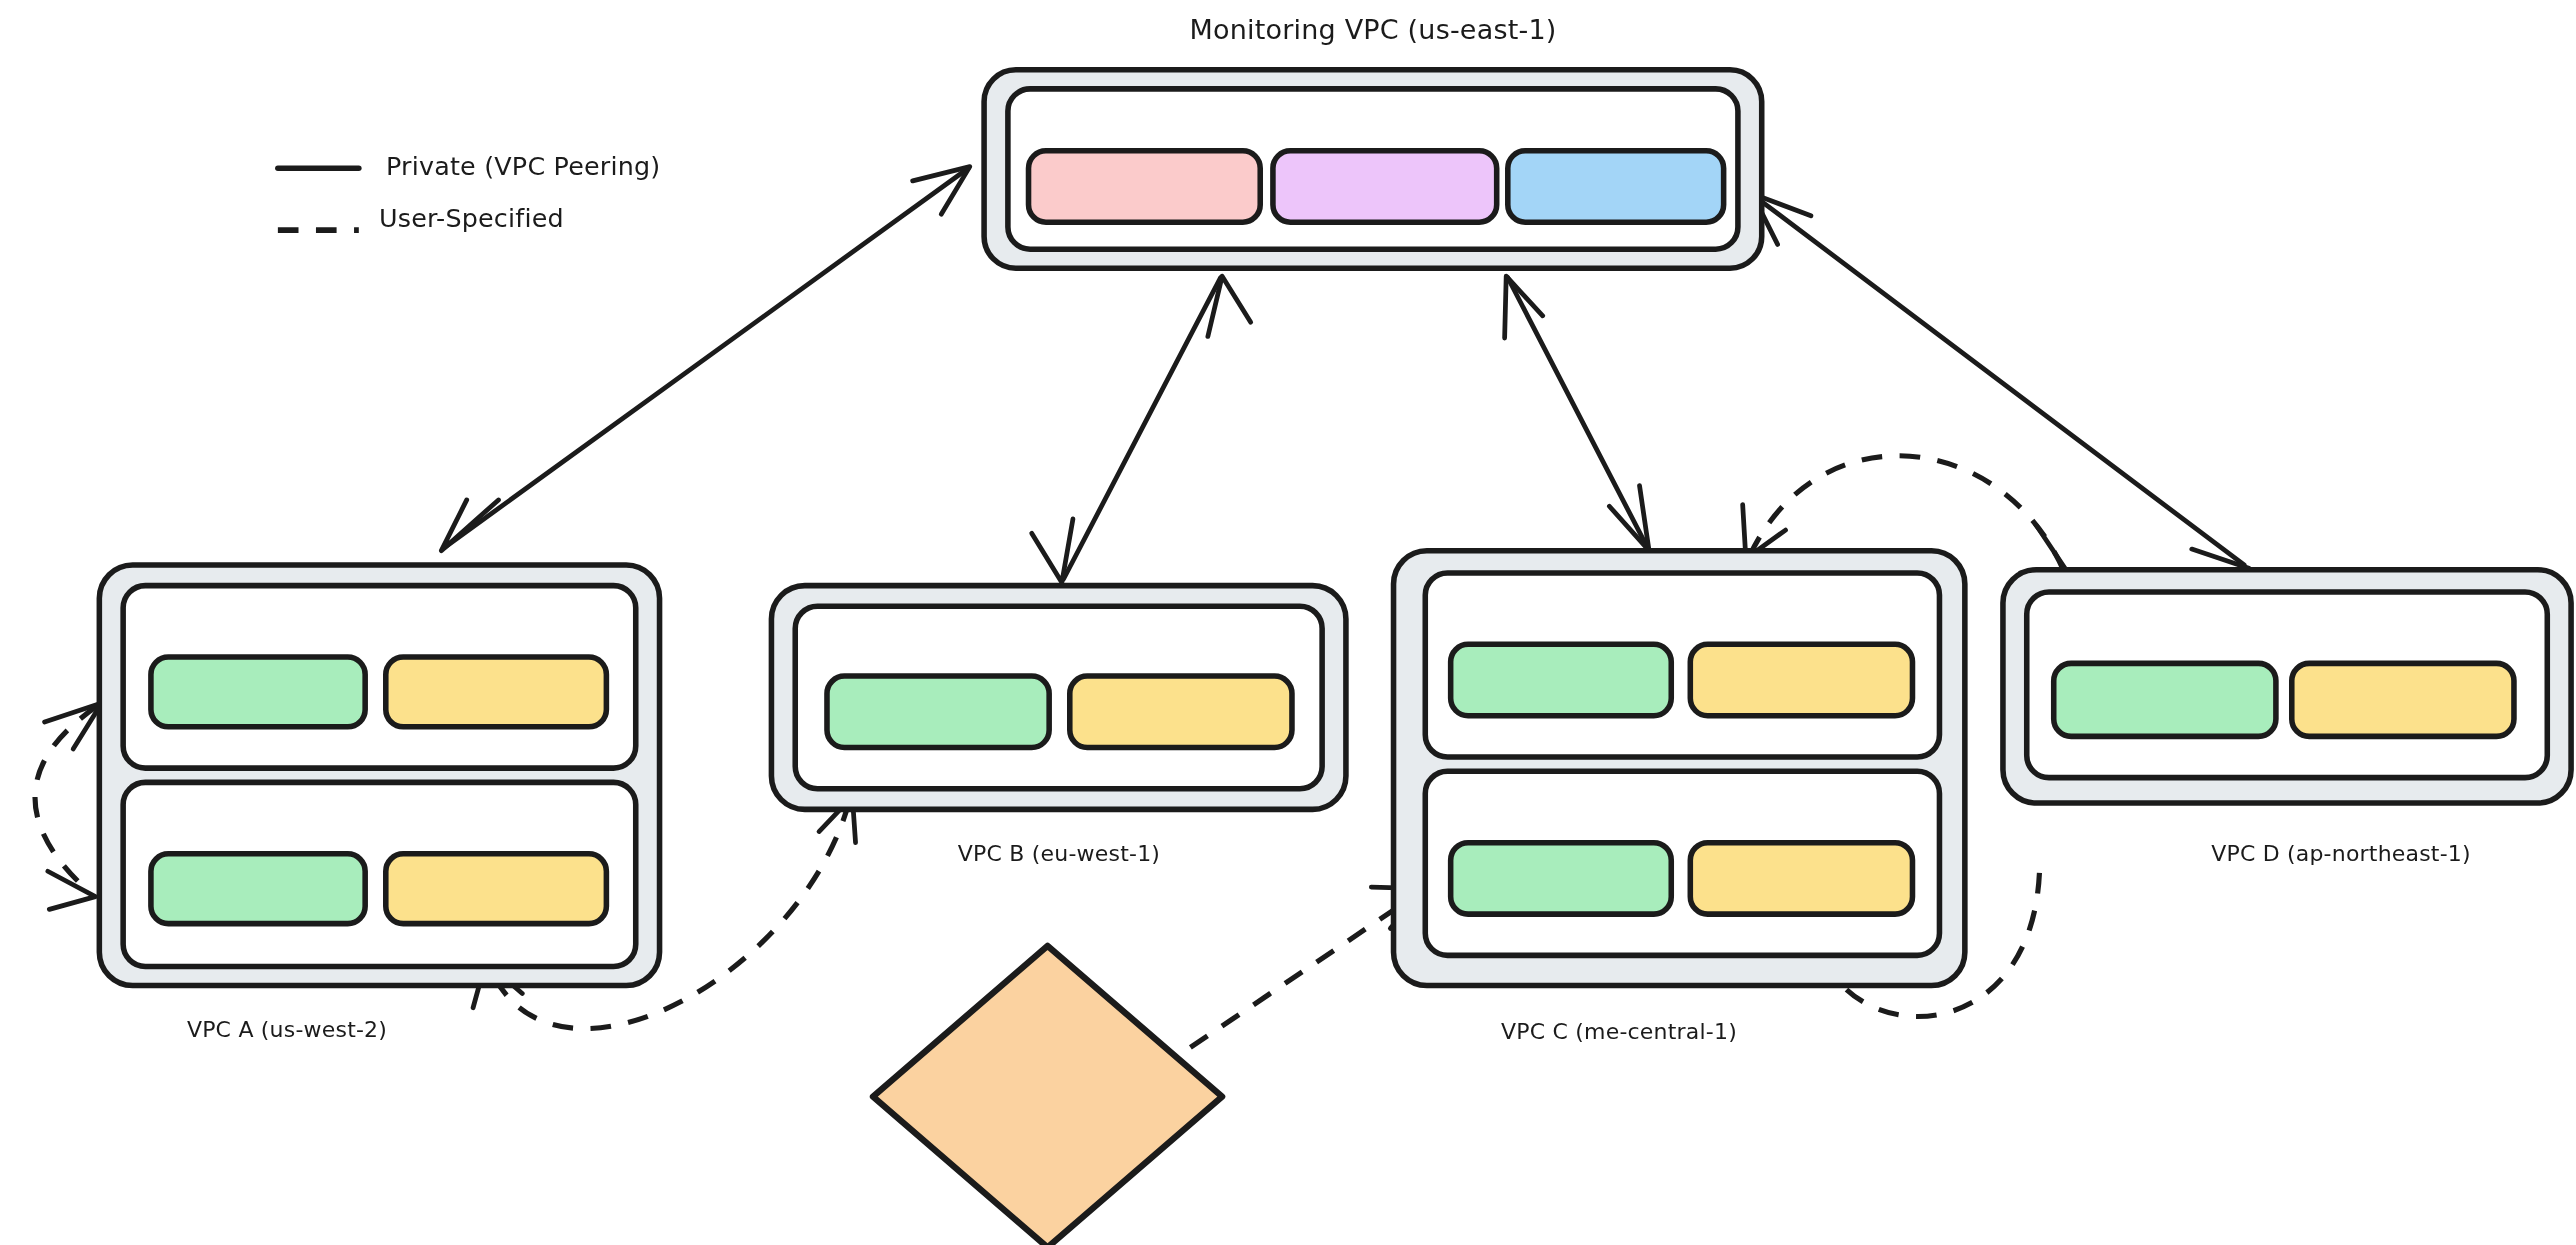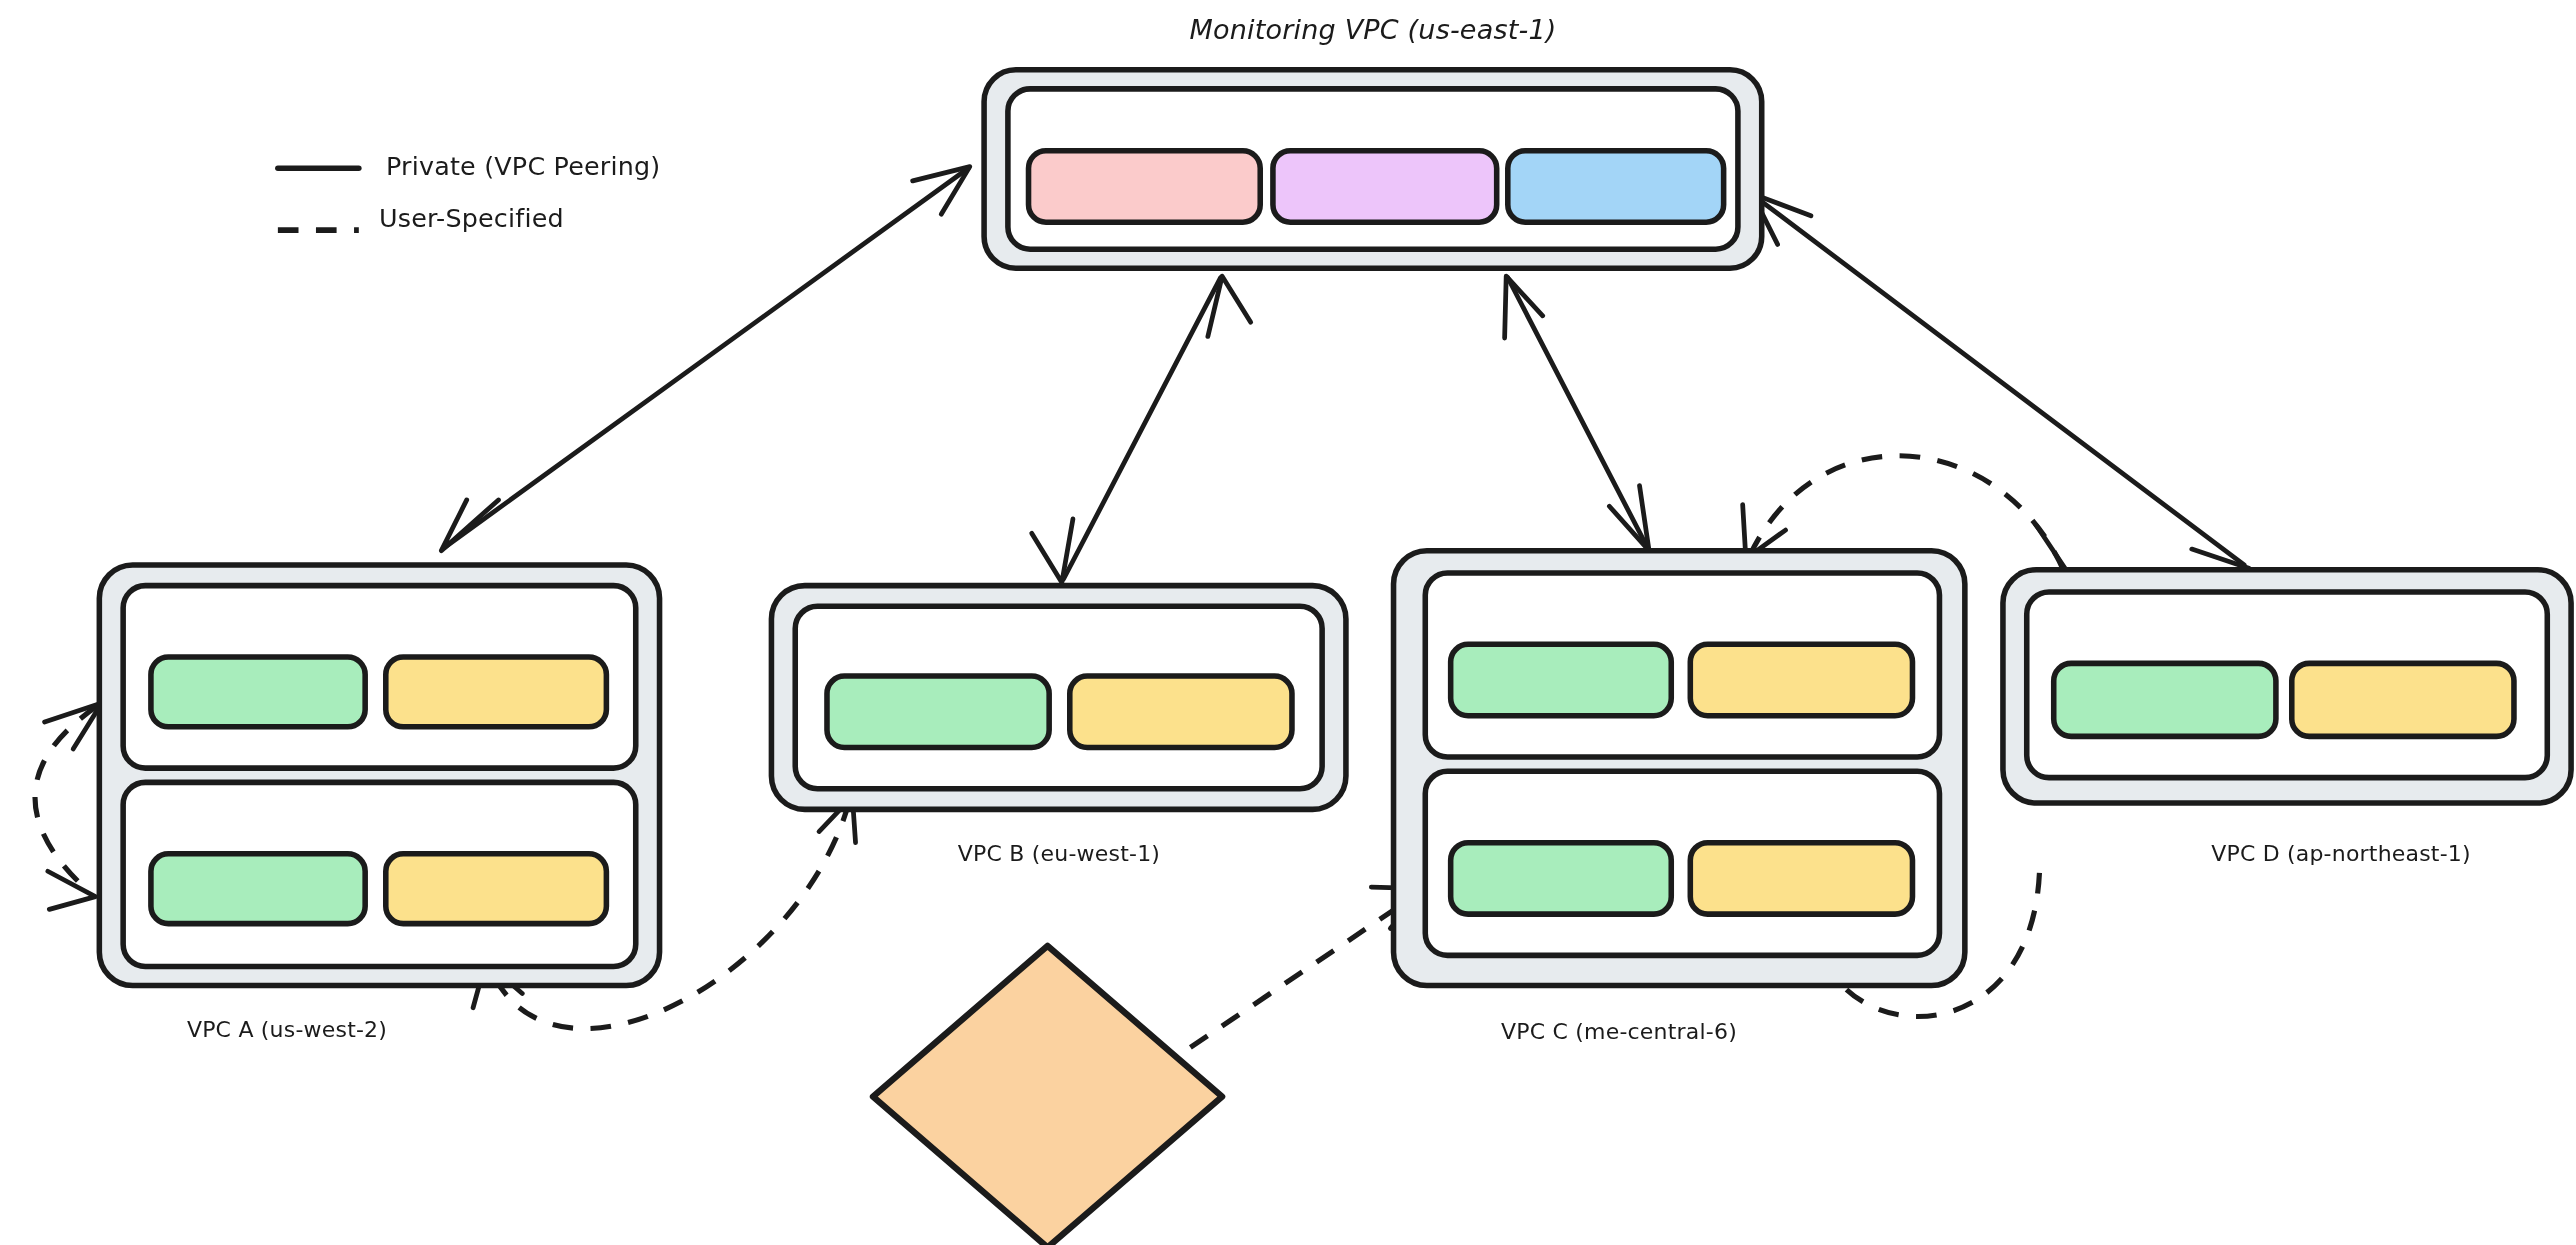--- a/index.html
+++ b/index.html
@@ -27,21 +27,21 @@
                  stroke-linejoin:round; }
   .legend-line   { stroke:#1b1b1b; stroke-width:7; stroke-linecap:round; }
   .legend-dash   { stroke:#1b1b1b; stroke-width:7; stroke-linecap:butt;
                    stroke-dasharray:26 22; }
 
   .lbl {
     position:absolute; color:#1b1b1b; white-space:nowrap;
     font-family:"DejaVu Sans", sans-serif; letter-spacing:0.2px;
   }
   .lbl.c { transform:translateX(-50%); text-align:center; }
-  .t-title   { font-size:27px;font-style:italic; }
+  .t-title   { font-size:27px; }
   .t-inst    { font-size:24.6px; }
   .t-svc     { font-size:26px; }
   .t-vpc     { font-size:22px; }
   .t-legend  { font-size:25.4px; }
   .t-diamond { font-size:25.4px; line-height:1.32; }
 </style>
 </head>
 <body>
 
 <div id="stage">
@@ -178,21 +178,21 @@
   <div class="lbl c t-svc" style="left:938px; top:697px;">Binary C</div>
   <div class="lbl c t-svc" style="left:1181px; top:697px;">Promtail</div>
   <div class="lbl c t-vpc" style="left:1059px; top:841px;">VPC B (eu-west-1)</div>
 
   <div class="lbl c t-inst" style="left:1682px; top:586px;">Instance D</div>
   <div class="lbl c t-svc" style="left:1561px; top:665px;">Binary D</div>
   <div class="lbl c t-svc" style="left:1801px; top:665px;">Promtail</div>
   <div class="lbl c t-inst" style="left:1682px; top:784px;">Instance E</div>
   <div class="lbl c t-svc" style="left:1561px; top:863px;">Binary D</div>
   <div class="lbl c t-svc" style="left:1801px; top:863px;">Promtail</div>
-  <div class="lbl c t-vpc" style="left:1619px; top:1019px;">VPC C (me-central-6)</div>
+  <div class="lbl c t-vpc" style="left:1619px; top:1019px;">VPC C (me-central-1)</div>
 
   <div class="lbl c t-inst" style="left:2287px; top:619px;">Instance F</div>
   <div class="lbl c t-svc" style="left:2165px; top:686px;">Binary E</div>
   <div class="lbl c t-svc" style="left:2403px; top:686px;">Promtail</div>
   <div class="lbl c t-vpc" style="left:2341px; top:841px;">VPC D (ap-northeast-1)</div>
 
   <div class="lbl c t-diamond" style="left:1048px; top:1046px;">External</div>
   <div class="lbl c t-diamond" style="left:1048px; top:1086px;">Service</div>
 
 </div>

